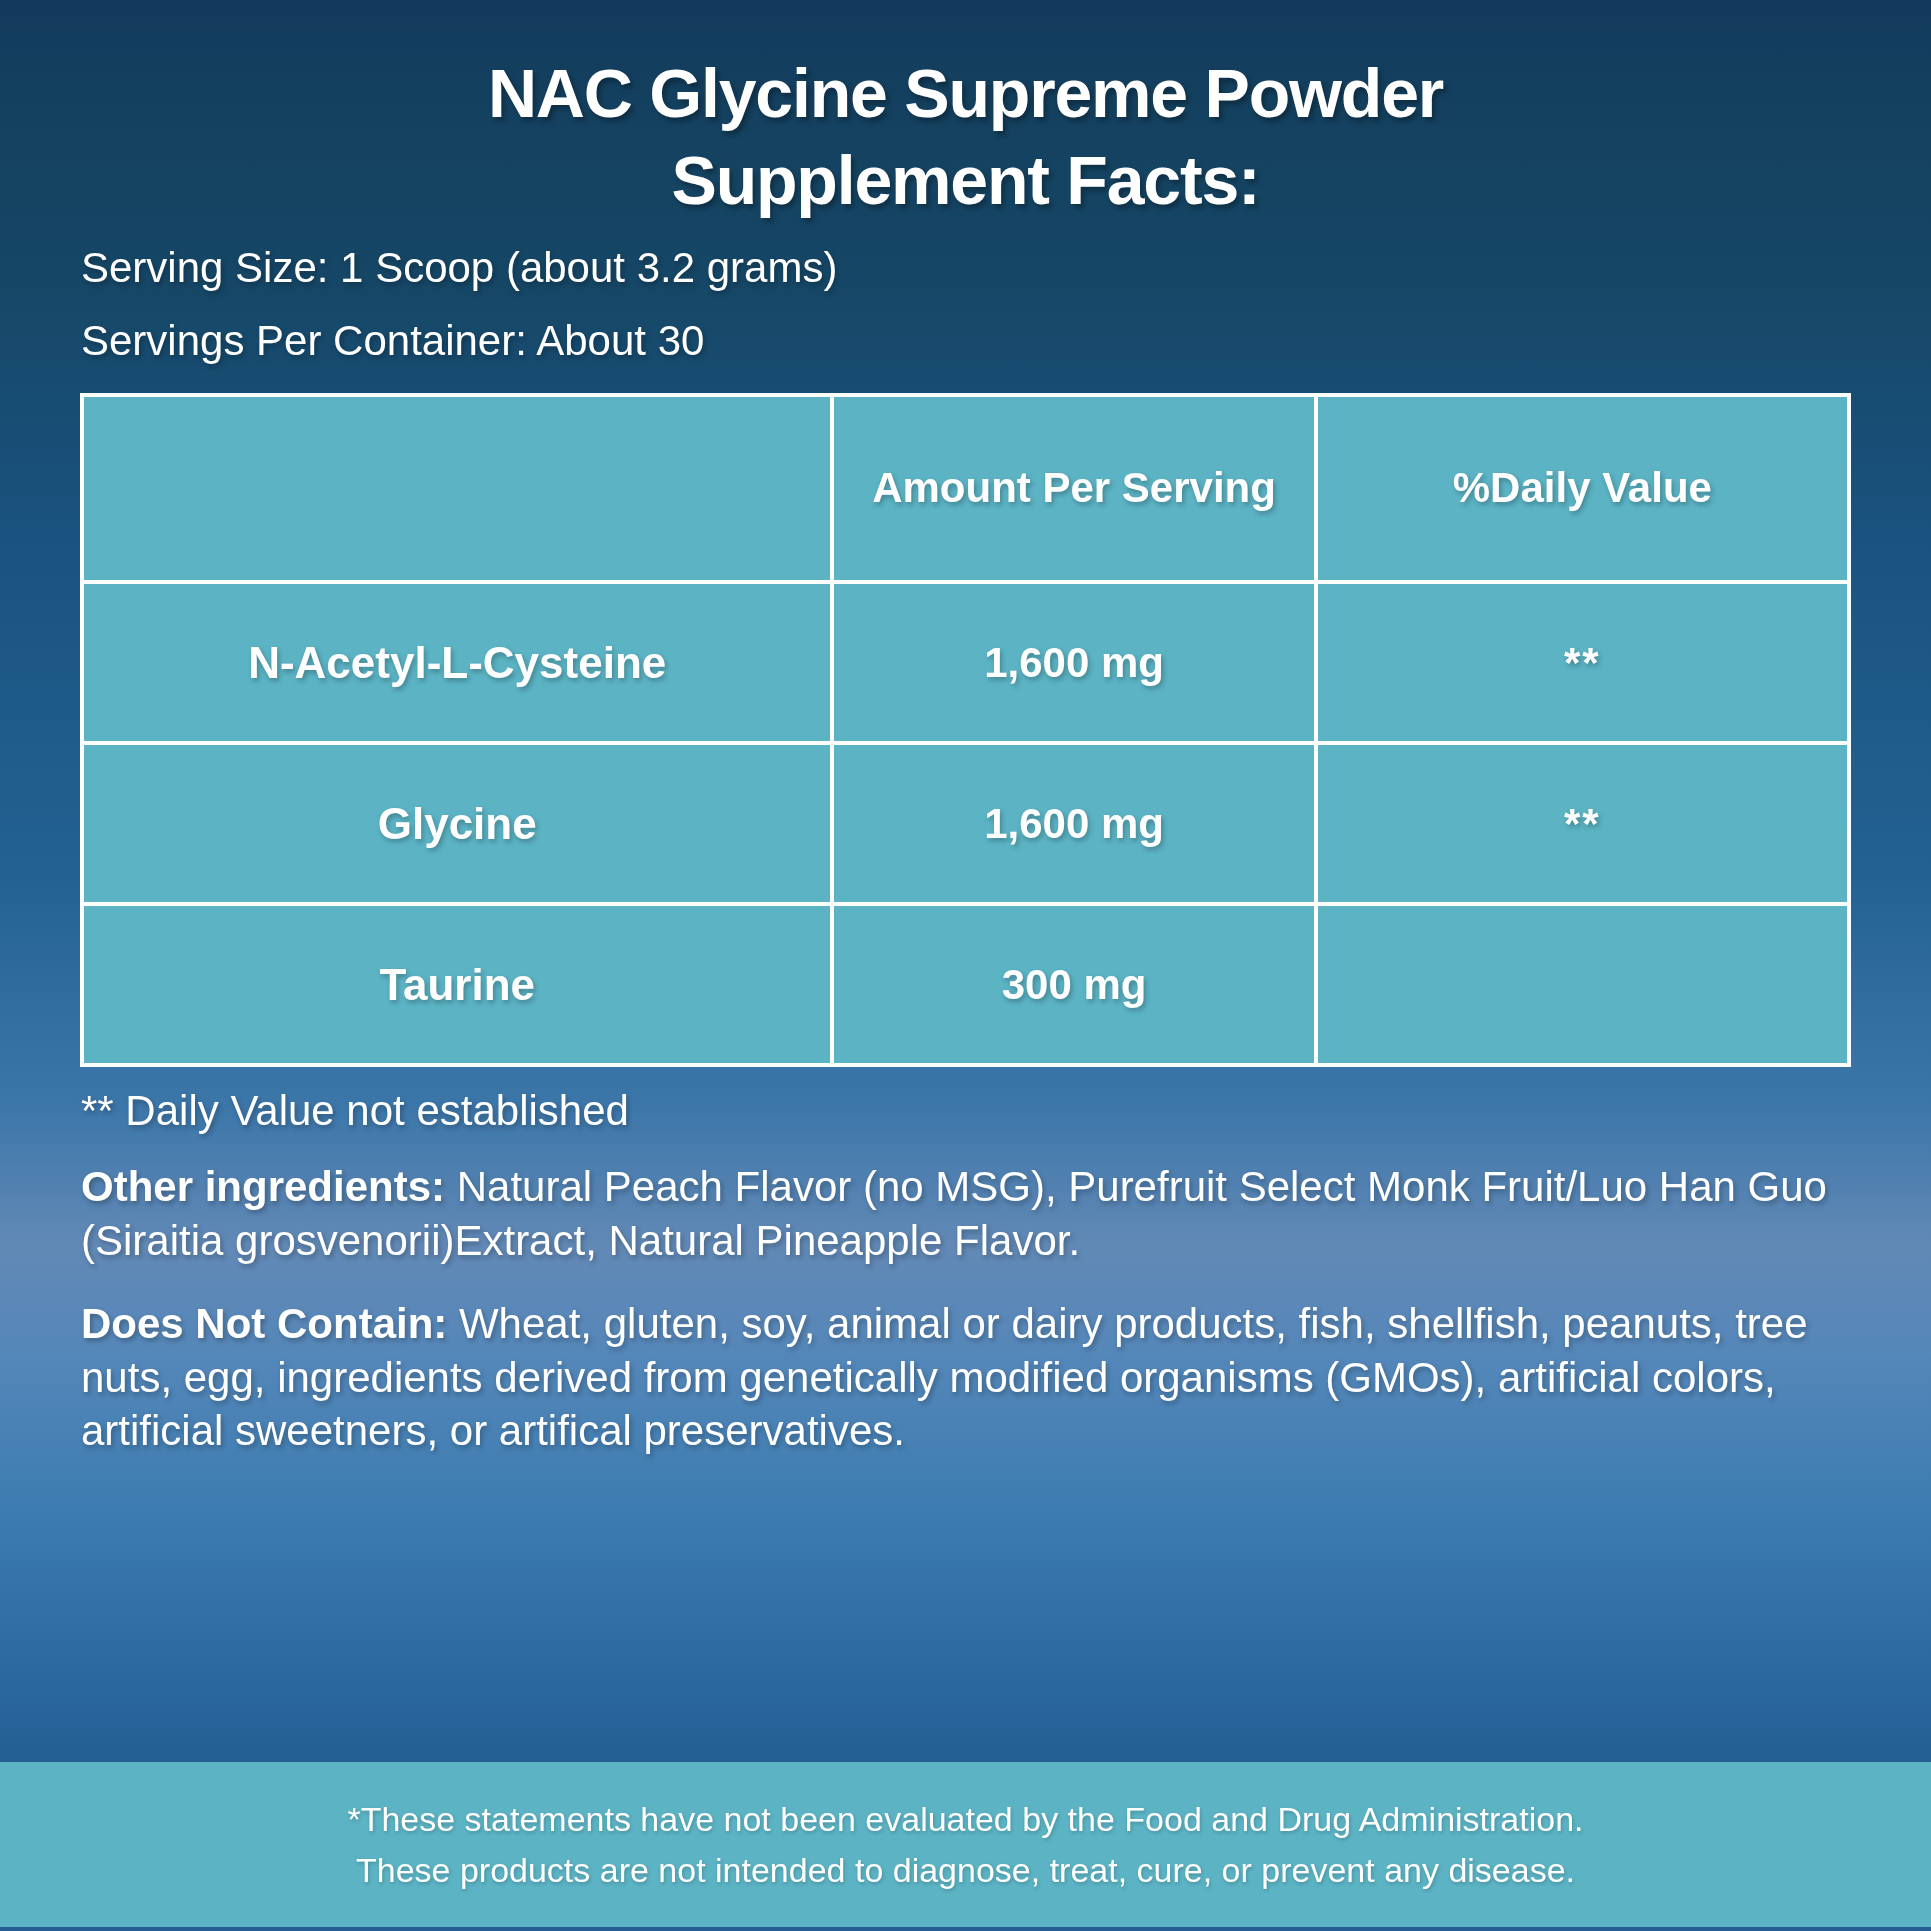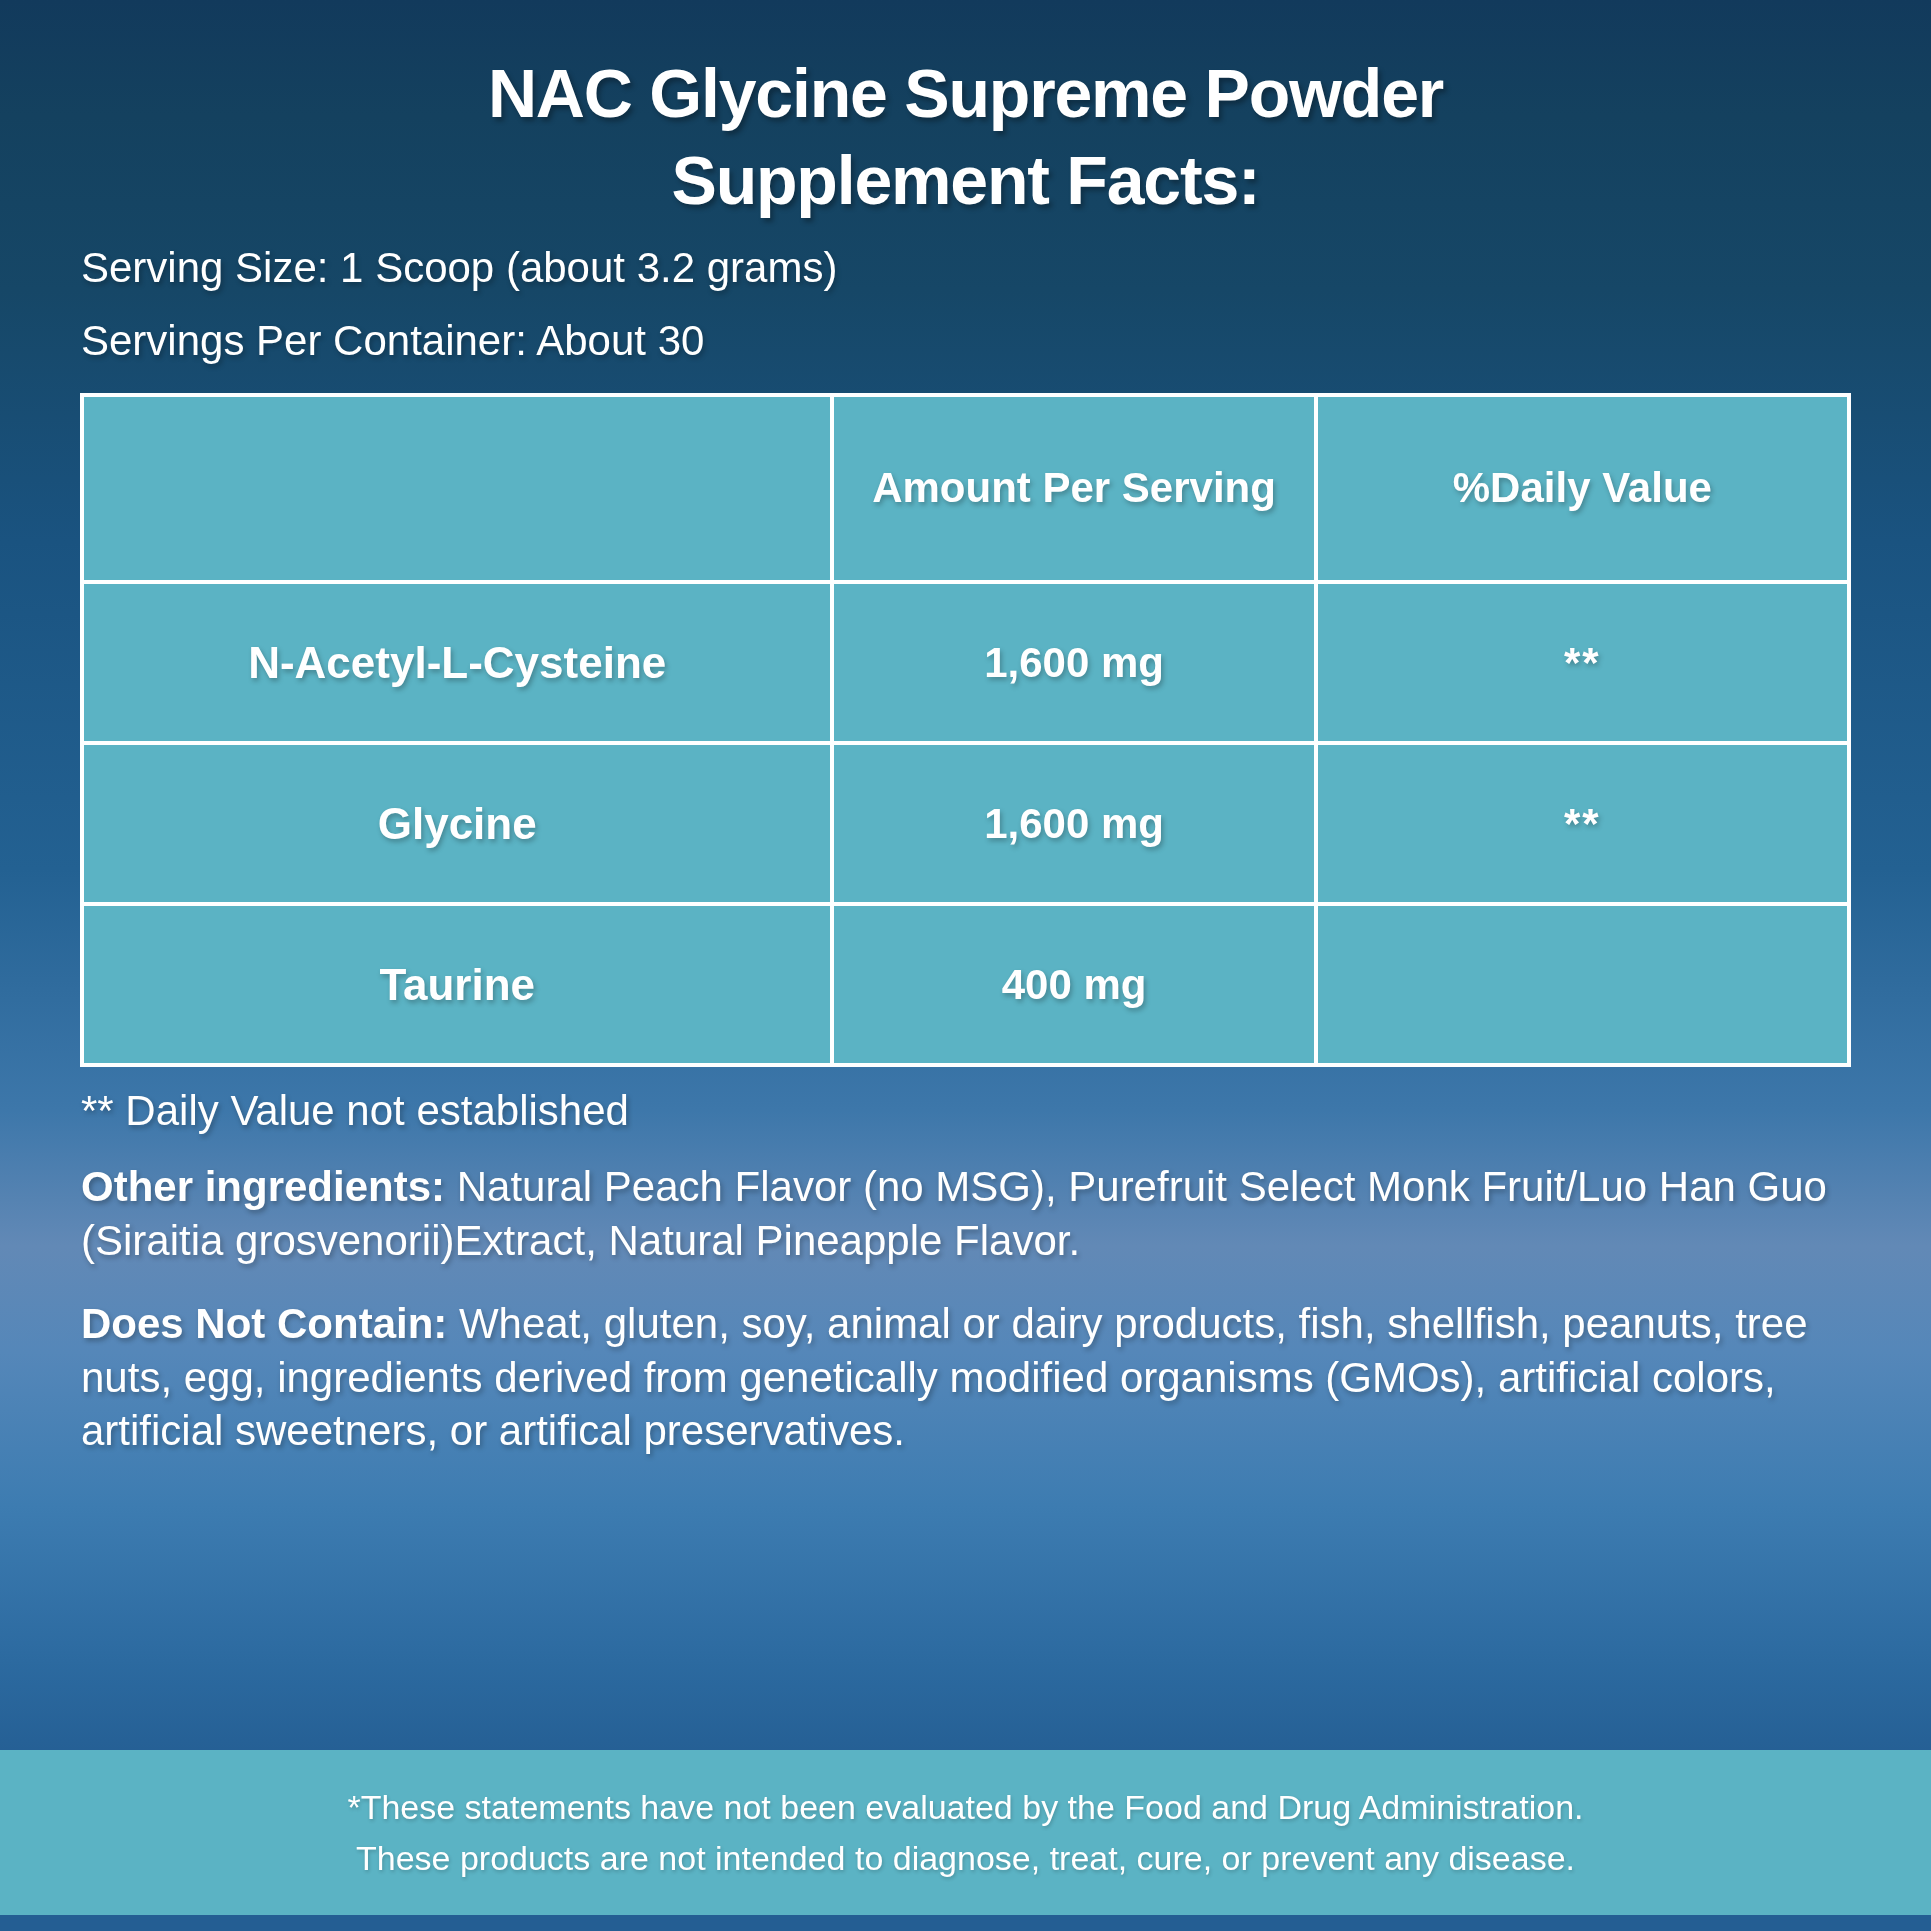--- a/index.html
+++ b/index.html
@@ -112,21 +112,21 @@
     text-shadow: 1.9px 2.9px 4.8px rgba(0,0,0,0.28);
   }
   .note-para .lead {
     font-weight: bold;
   }
 
   
   .footer-band {
     position: absolute;
     left: 0;
-    bottom: 16px;
+    bottom: 4px;
     width: 1931px;
     height: 165px;
     background: #5bb3c4;
     display: flex;
     align-items: center;
     justify-content: center;
     flex-direction: column;
   }
   .footer-line {
     color: #ffffff;
@@ -171,21 +171,21 @@
           <td>1,600 mg</td>
           <td class="dv-cell">**</td>
         </tr>
         <tr class="data-row">
           <td class="nutrient-cell">Glycine</td>
           <td>1,600 mg</td>
           <td class="dv-cell">**</td>
         </tr>
         <tr class="data-row">
           <td class="nutrient-cell">Taurine</td>
-          <td>400 mg</td>
+          <td>300 mg</td>
           <td class="dv-cell"></td>
         </tr>
       </tbody>
     </table>
   </div>
 
   <div class="notes">
     <div class="note-dv">** Daily Value not established</div>
 
     <div class="note-para"><span class="lead">Other ingredients:</span><span> Natural Peach Flavor (no MSG), Purefruit Select Monk Fruit/Luo Han Guo (Siraitia grosvenorii)Extract, Natural Pineapple Flavor.</span></div>

